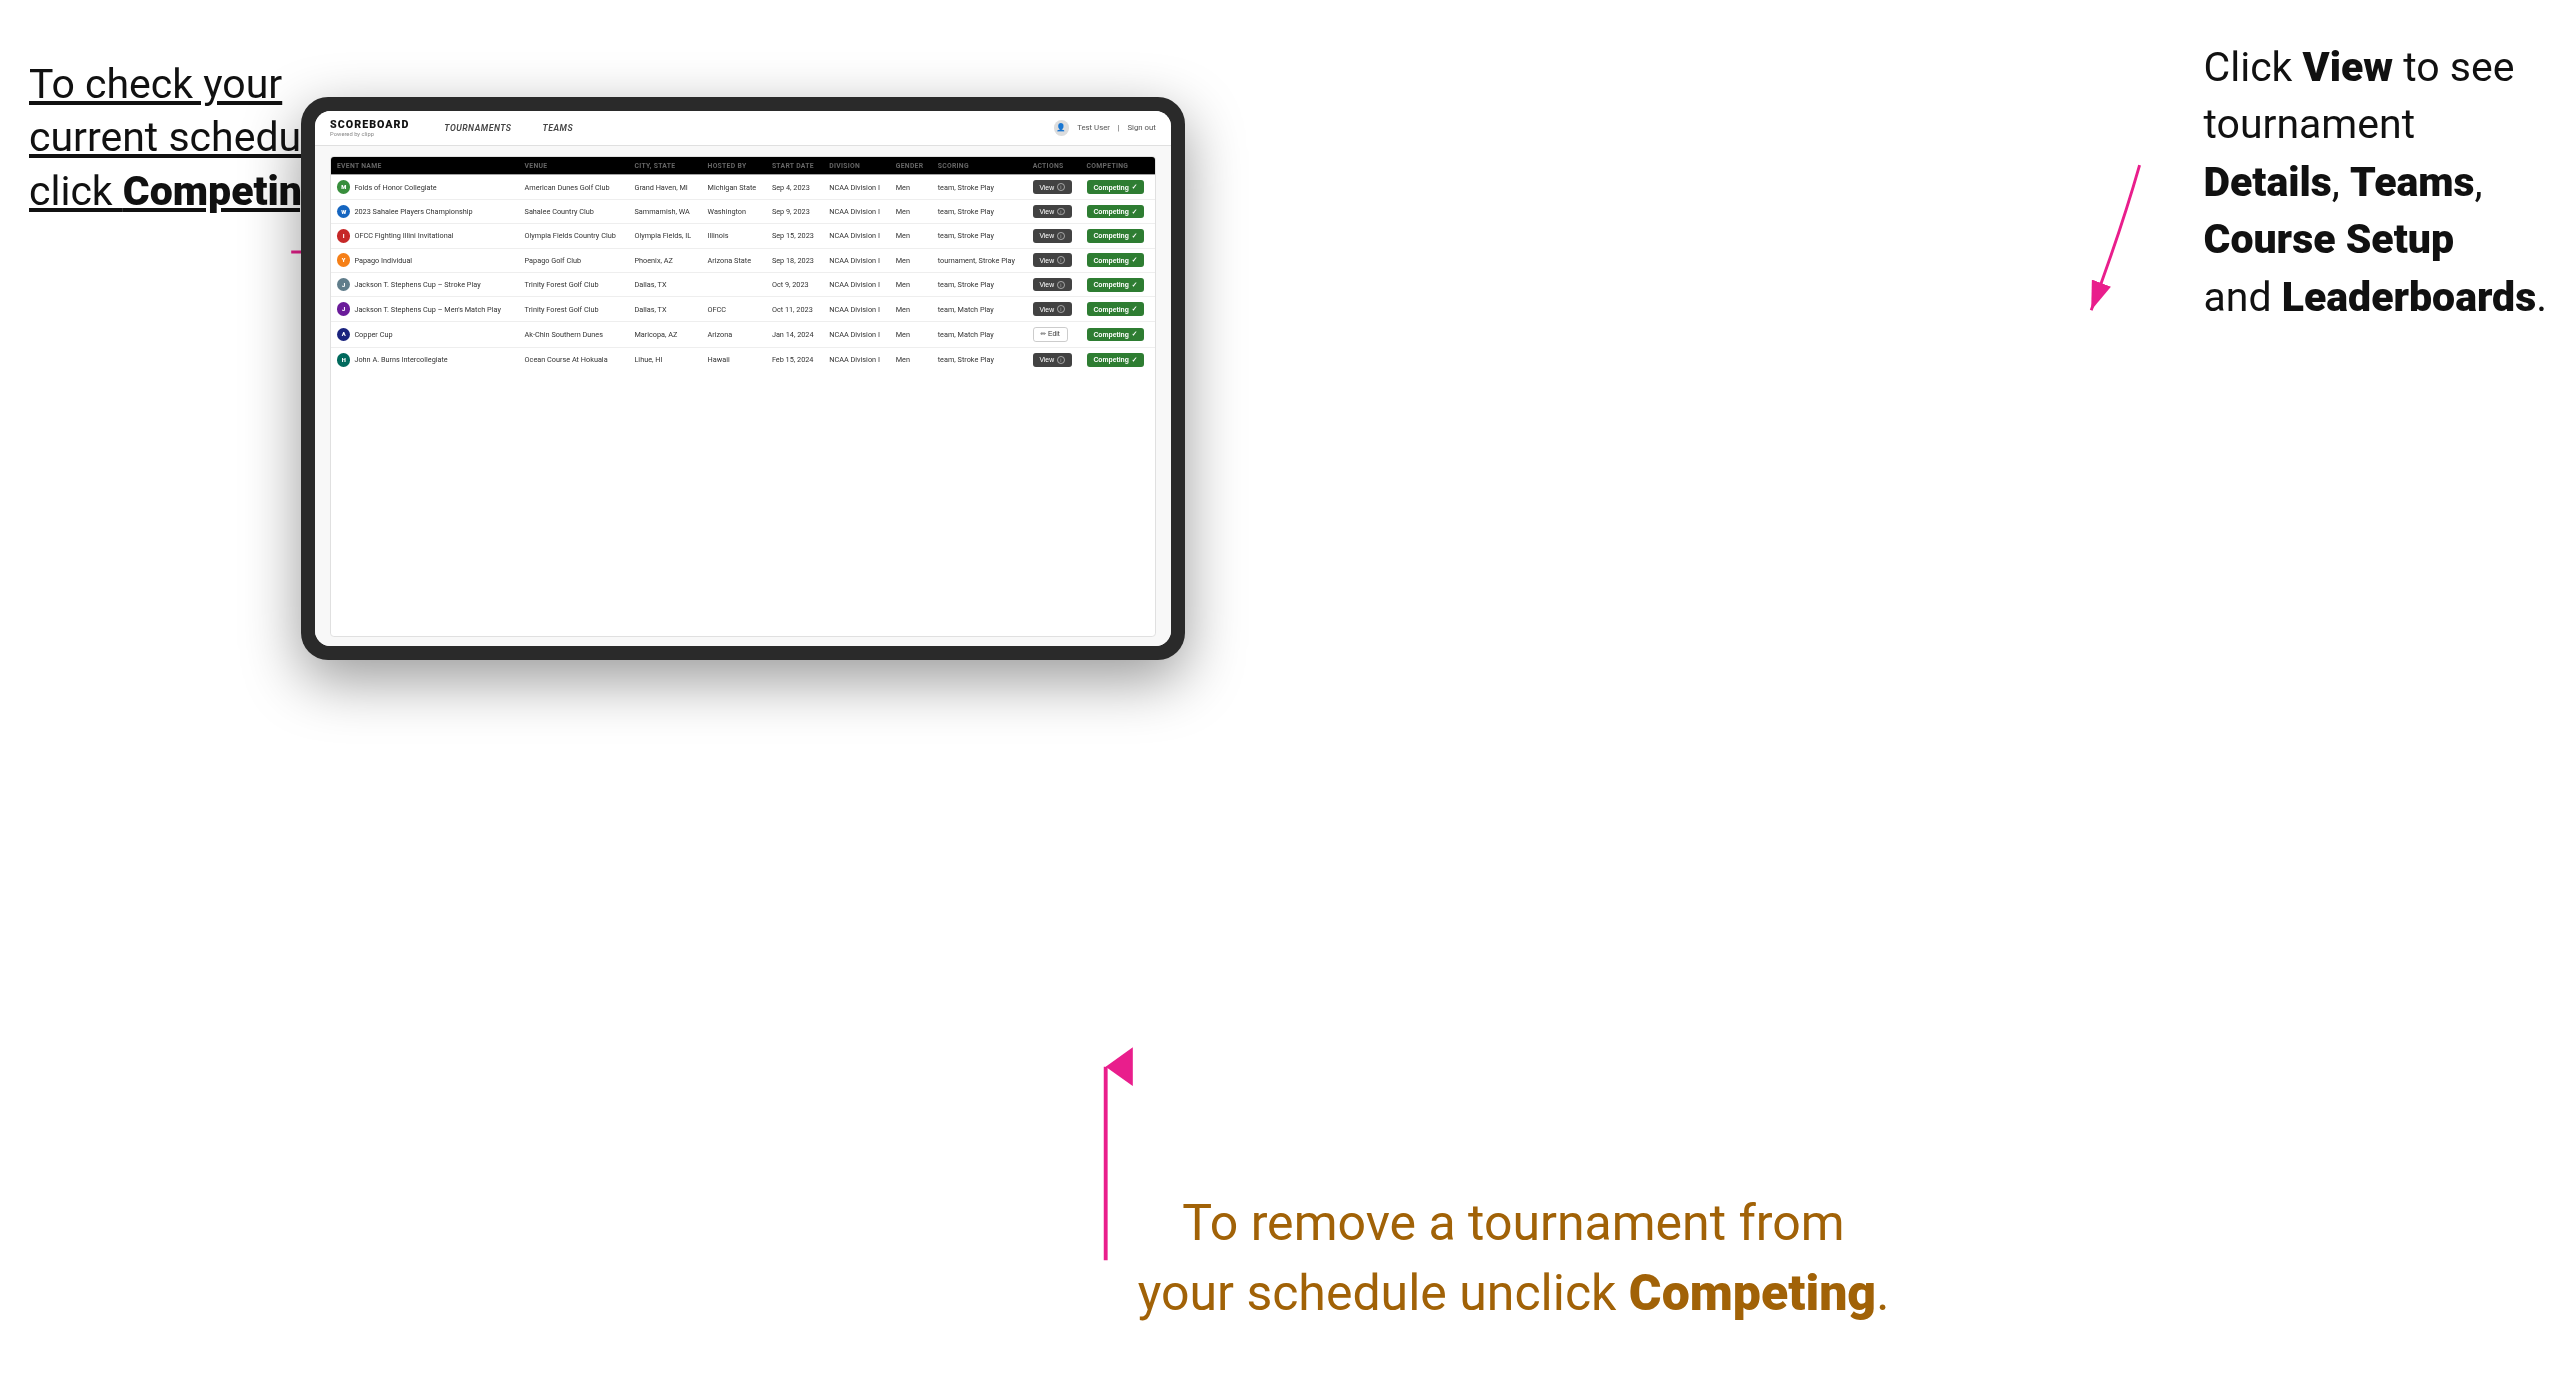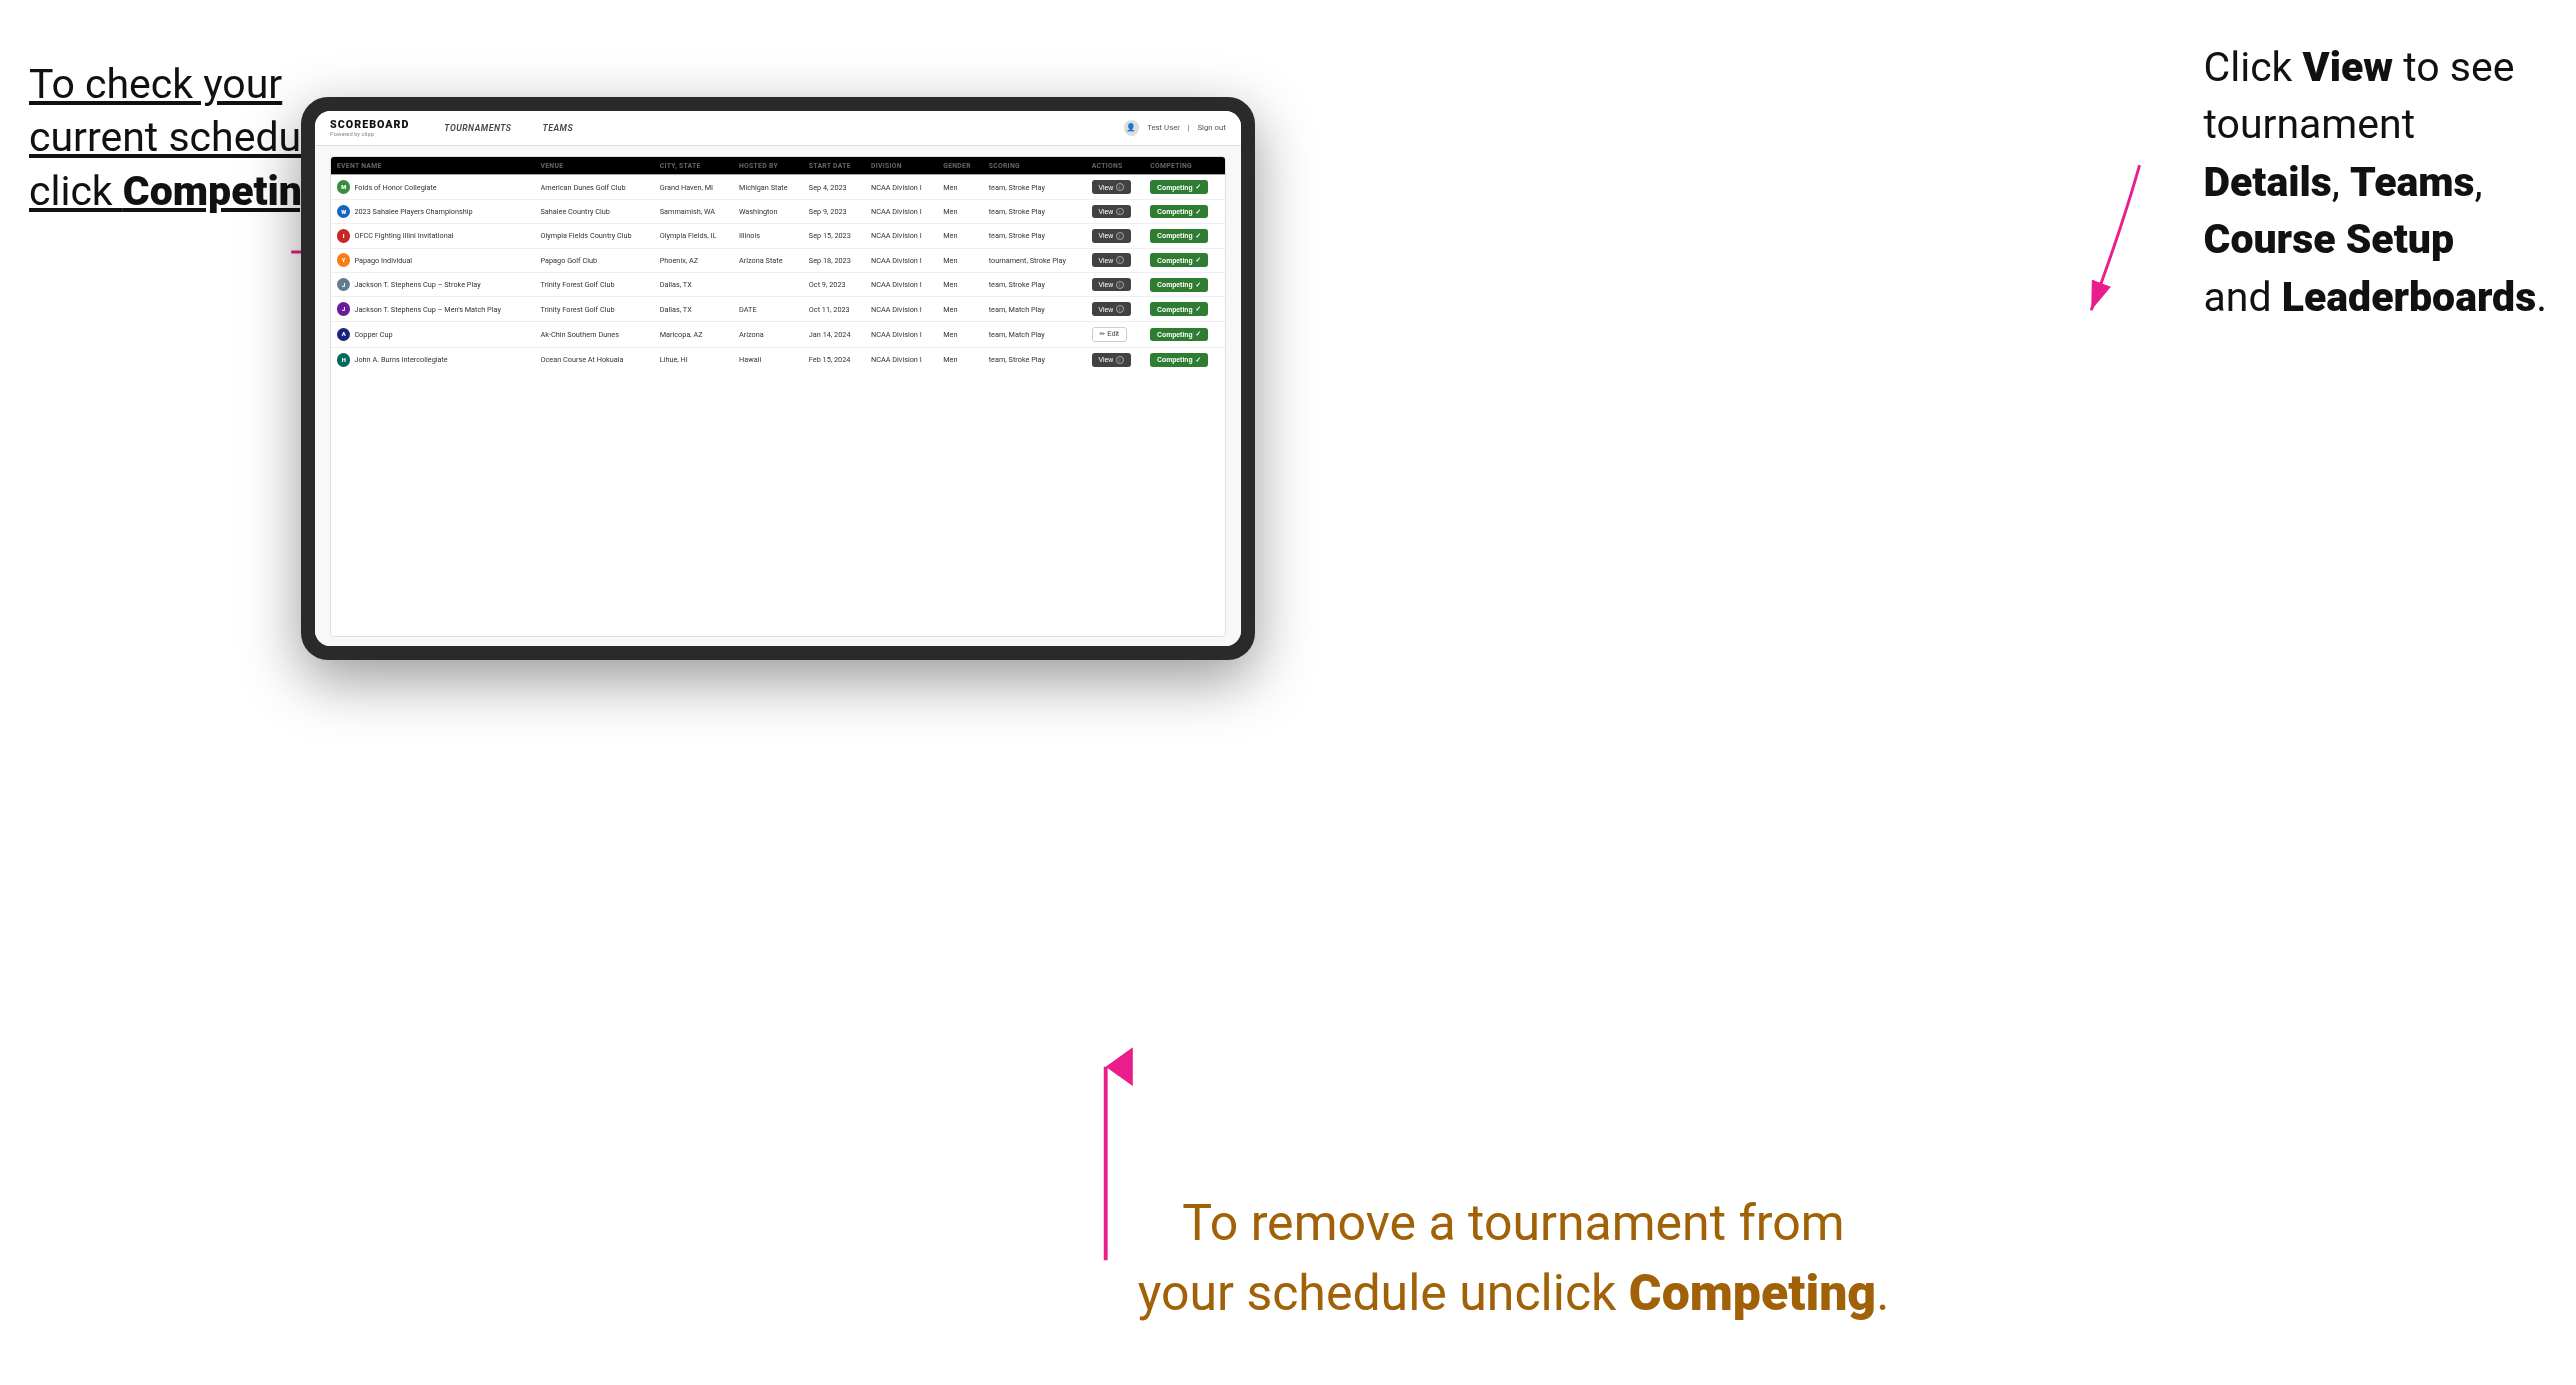--- a/index.html
+++ b/index.html
@@ -47,21 +47,21 @@
       color: #a16207;
       text-align: center;
     }
     .annotation-bottom strong { font-weight: 900; }
 
     
     .tablet-frame {
       position: absolute;
       top: 97px;
       left: 301px;
-      width: 954px;
+      width: 884px;
       height: 563px;
       background: #2a2a2a;
       border-radius: 27px;
       padding: 13.6px;
       box-shadow: 0 19.4px 58px rgba(0,0,0,0.4);
     }
 
     .tablet-screen {
       width: 100%;
       height: 100%;
@@ -495,21 +495,21 @@
               </tr>
               <tr>
                 <td>
     <div class="event-name-cell">
       <div class="team-logo" style="background:#6a1b9a">J</div>
       <span>Jackson T. Stephens Cup – Men's Match Play</span>
     </div>
                 </td>
                 <td>Trinity Forest Golf Club</td>
                 <td>Dallas, TX</td>
-                <td>DATE</td>
+                <td>OFCC</td>
                 <td>Oct 11, 2023</td>
                 <td>NCAA Division I</td>
                 <td>Men</td>
                 <td>team, Match Play</td>
                 <td>
                   <button class="view-btn">View <span class="info-circle">i</span></button>
                 </td>
                 <td>
                   <button class="competing-btn">Competing </button>
                 </td>

